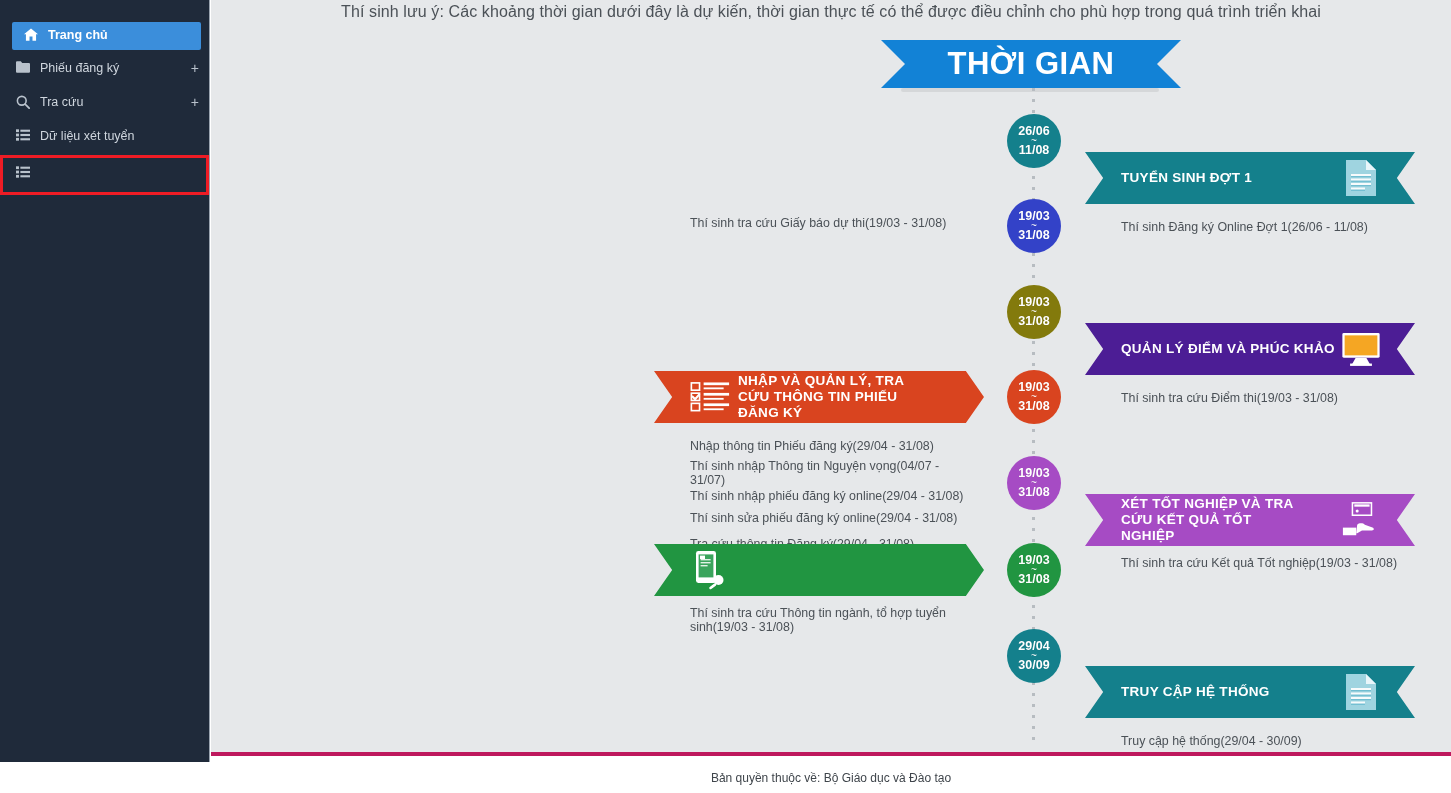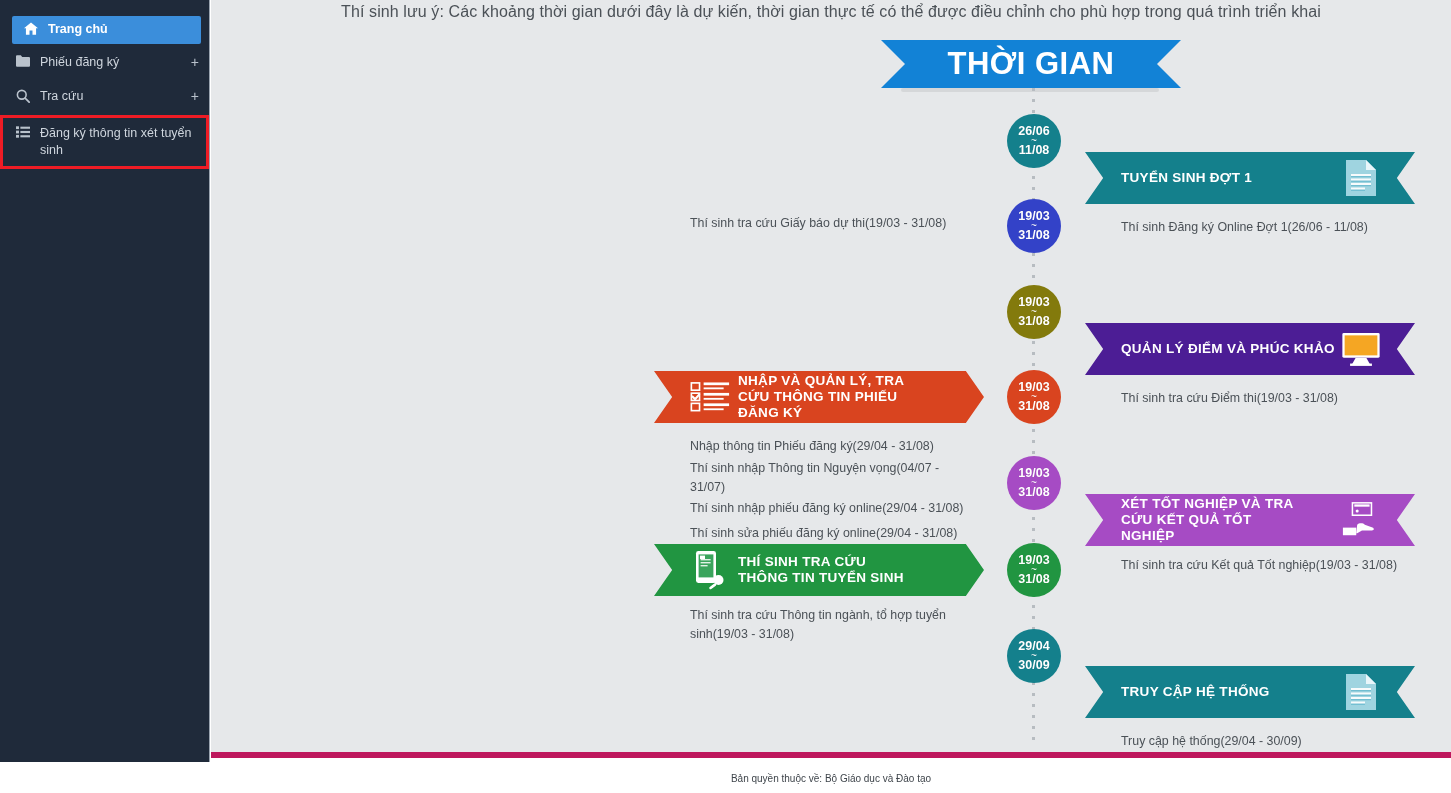--- a/index.html
+++ b/index.html
@@ -12,21 +12,21 @@
     font-family: "Liberation Sans", "DejaVu Sans", sans-serif;
   }
   .app { position: relative; width: 1451px; height: 793px; background:#fff; }
 
   
   .sidebar {
     position: absolute; left: 0; top: 0;
     width: 210px; height: 762px;
     background: #1f2a3a;
     border-right: 1px solid #9aa4b0;
-    padding-top: 14px;
+    padding-top: 20px;
     z-index: 5;
   }
   .nav-item {
     position: relative;
     display: flex; align-items: flex-start;
     min-height: 34px;
     padding: 8px 10px 8px 12px;
     color: #cfd6de;
     font-size: 12.5px;
     cursor: pointer;
@@ -134,31 +134,31 @@
     position: absolute; left: 36px; top: 50%; transform: translateY(-50%);
     width: 40px; height: 40px;
     display:flex; align-items:center; justify-content:center;
   }
   .ribbon.has-left-icon .rb-text { margin-left: 48px; }
 
   .desc { margin-top: 10px; padding-left: 36px; padding-right: 14px; }
   .desc .line {
     font-size: 12.4px; color: #4b5157; line-height: 26px; white-space: nowrap;
   }
-  .desc .line.wrap { white-space: normal; line-height: 19px; margin-bottom: 2px; }
+  .desc .line.wrap { white-space: normal; line-height: 14px; margin-bottom: 2px; }
 
   
   .footer {
     position: absolute; left: 211px; top: 752px;
     width: 1240px; height: 41px;
     background: #ffffff;
     display:flex; align-items: flex-start; justify-content:center;
     padding-top: 15px;
-    font-size: 10px; color: #3f454b;
-    border-top: 6px solid #be185d;
+    font-size: 12px; color: #3f454b;
+    border-top: 4px solid #be185d;
   }
   .footer-strip { position:absolute; left:0; top:752px; width:211px; height:41px; background:#fff; }
 
   
   svg { display:block; }
 </style>
 </head>
 <body>
 
 <div class="app">
@@ -183,35 +183,49 @@
       </div>
       <div class="nav-item">
         <span class="ico">
           <svg width="14" height="14" viewBox="0 0 16 16">
             <circle cx="6.6" cy="6.6" r="5" fill="none" stroke="currentColor" stroke-width="1.8"></circle>
             <path d="M10.4 10.4 15 15" stroke="currentColor" stroke-width="2" stroke-linecap="round"></path>
           </svg>
         </span>
         <span class="nav-label">Tra cứu</span>
         <span class="nav-plus">+</span>
+      </div>
+      <div class="nav-item">
+        <span class="ico">
+          <svg width="14" height="12" viewBox="0 0 16 13">
+            <g fill="currentColor">
+              <rect x="0" y="0" width="3.4" height="3.2"></rect>
+              <rect x="5" y="0.4" width="11" height="2.4"></rect>
+              <rect x="0" y="4.9" width="3.4" height="3.2"></rect>
+              <rect x="5" y="5.3" width="11" height="2.4"></rect>
+              <rect x="0" y="9.8" width="3.4" height="3.2"></rect>
+              <rect x="5" y="10.2" width="11" height="2.4"></rect>
+            </g>
+          </svg>
+        </span>
+        <span class="nav-label">Dữ liệu xét tuyển</span>
       </div>
       <div class="nav-item highlight">
         <span class="ico">
           <svg width="14" height="12" viewBox="0 0 16 13">
             <g fill="currentColor">
               <rect x="0" y="0" width="3.4" height="3.2"></rect>
               <rect x="5" y="0.4" width="11" height="2.4"></rect>
               <rect x="0" y="4.9" width="3.4" height="3.2"></rect>
               <rect x="5" y="5.3" width="11" height="2.4"></rect>
               <rect x="0" y="9.8" width="3.4" height="3.2"></rect>
               <rect x="5" y="10.2" width="11" height="2.4"></rect>
             </g>
           </svg>
         </span>
-        <span class="nav-label">Đăng ký thông tin xét tuyển sinh</span>
       </div>
     </nav>
 
   <main class="content">
 
     <div class="notice">Thí sinh lưu ý: Các khoảng thời gian dưới đây là dự kiến, thời gian thực tế có thể được điều chỉnh cho phù hợp trong quá trình triển khai</div>
 
     <div class="title-shadow"></div>
     <div class="title-ribbon">THỜI GIAN</div>
 
@@ -358,21 +372,20 @@
                 <g fill="#ffffff" opacity=".85">
                   <rect x="7.6" y="9" width="10" height="1.4"></rect>
                   <rect x="7.6" y="12" width="10" height="1.4"></rect>
                   <rect x="7.6" y="15" width="7" height="1.4"></rect>
                 </g>
                 <rect x="7" y="5.6" width="5" height="3.4" fill="#ffffff"></rect>
                 <circle cx="25.5" cy="30" r="5" fill="#ffffff"></circle>
                 <path d="M22 34.6 17.5 38" stroke="#ffffff" stroke-width="2.6" stroke-linecap="round"></path>
               </svg>
             </div>
-            <div class="rb-text" style="max-width: 180px;">THÍ SINH TRA CỨU THÔNG TIN TUYỂN SINH</div>
           </div>
           <div class="ribbon-shadow"></div>
           <div class="desc">
             <div class="line wrap">Thí sinh tra cứu Thông tin ngành, tổ hợp tuyển sinh(19/03 - 31/08)</div>
           </div>
         </div>
         <div class="node" style="top: 629px; background: rgb(20, 128, 140);">
           <span>29/04</span>
           <span class="tilde">~</span>
           <span>30/09</span>

